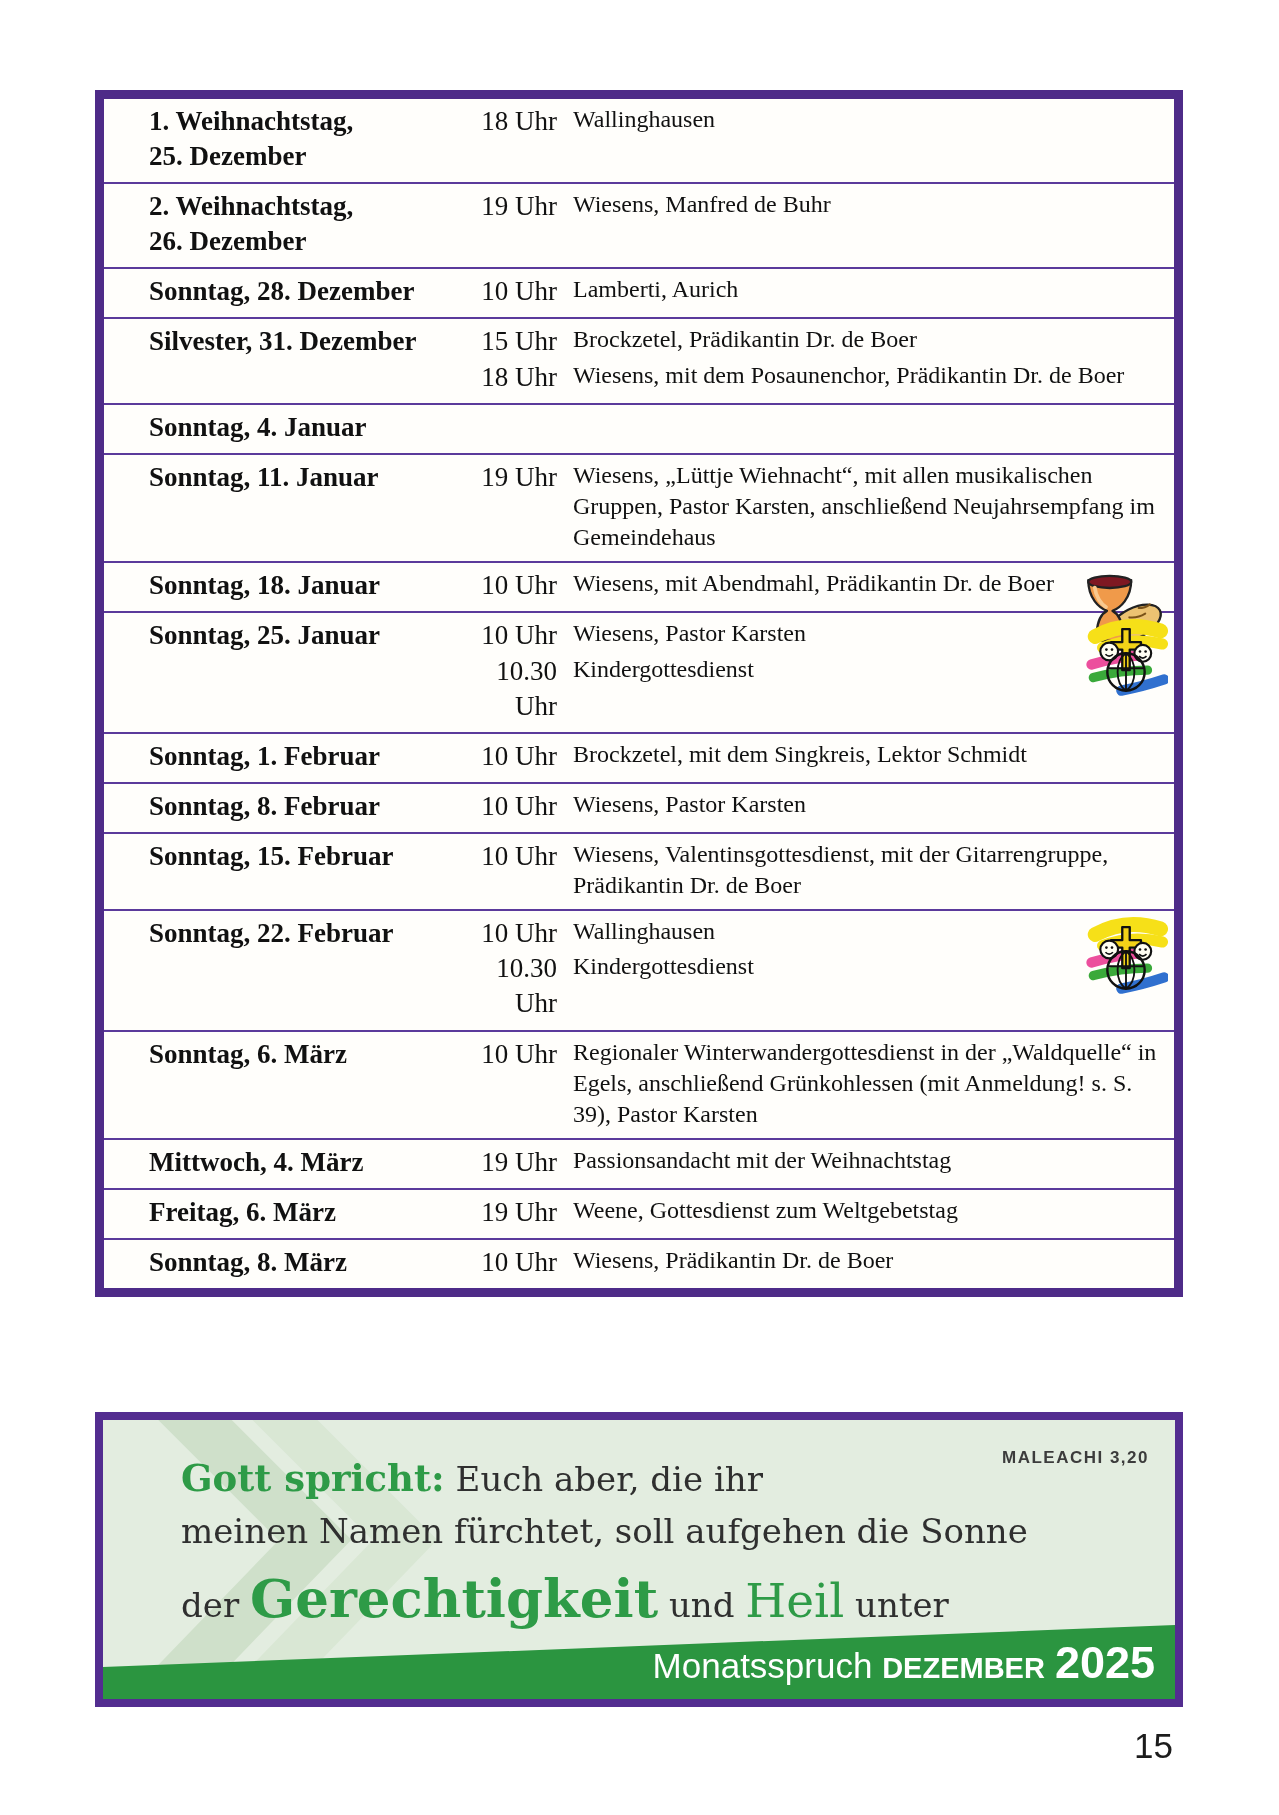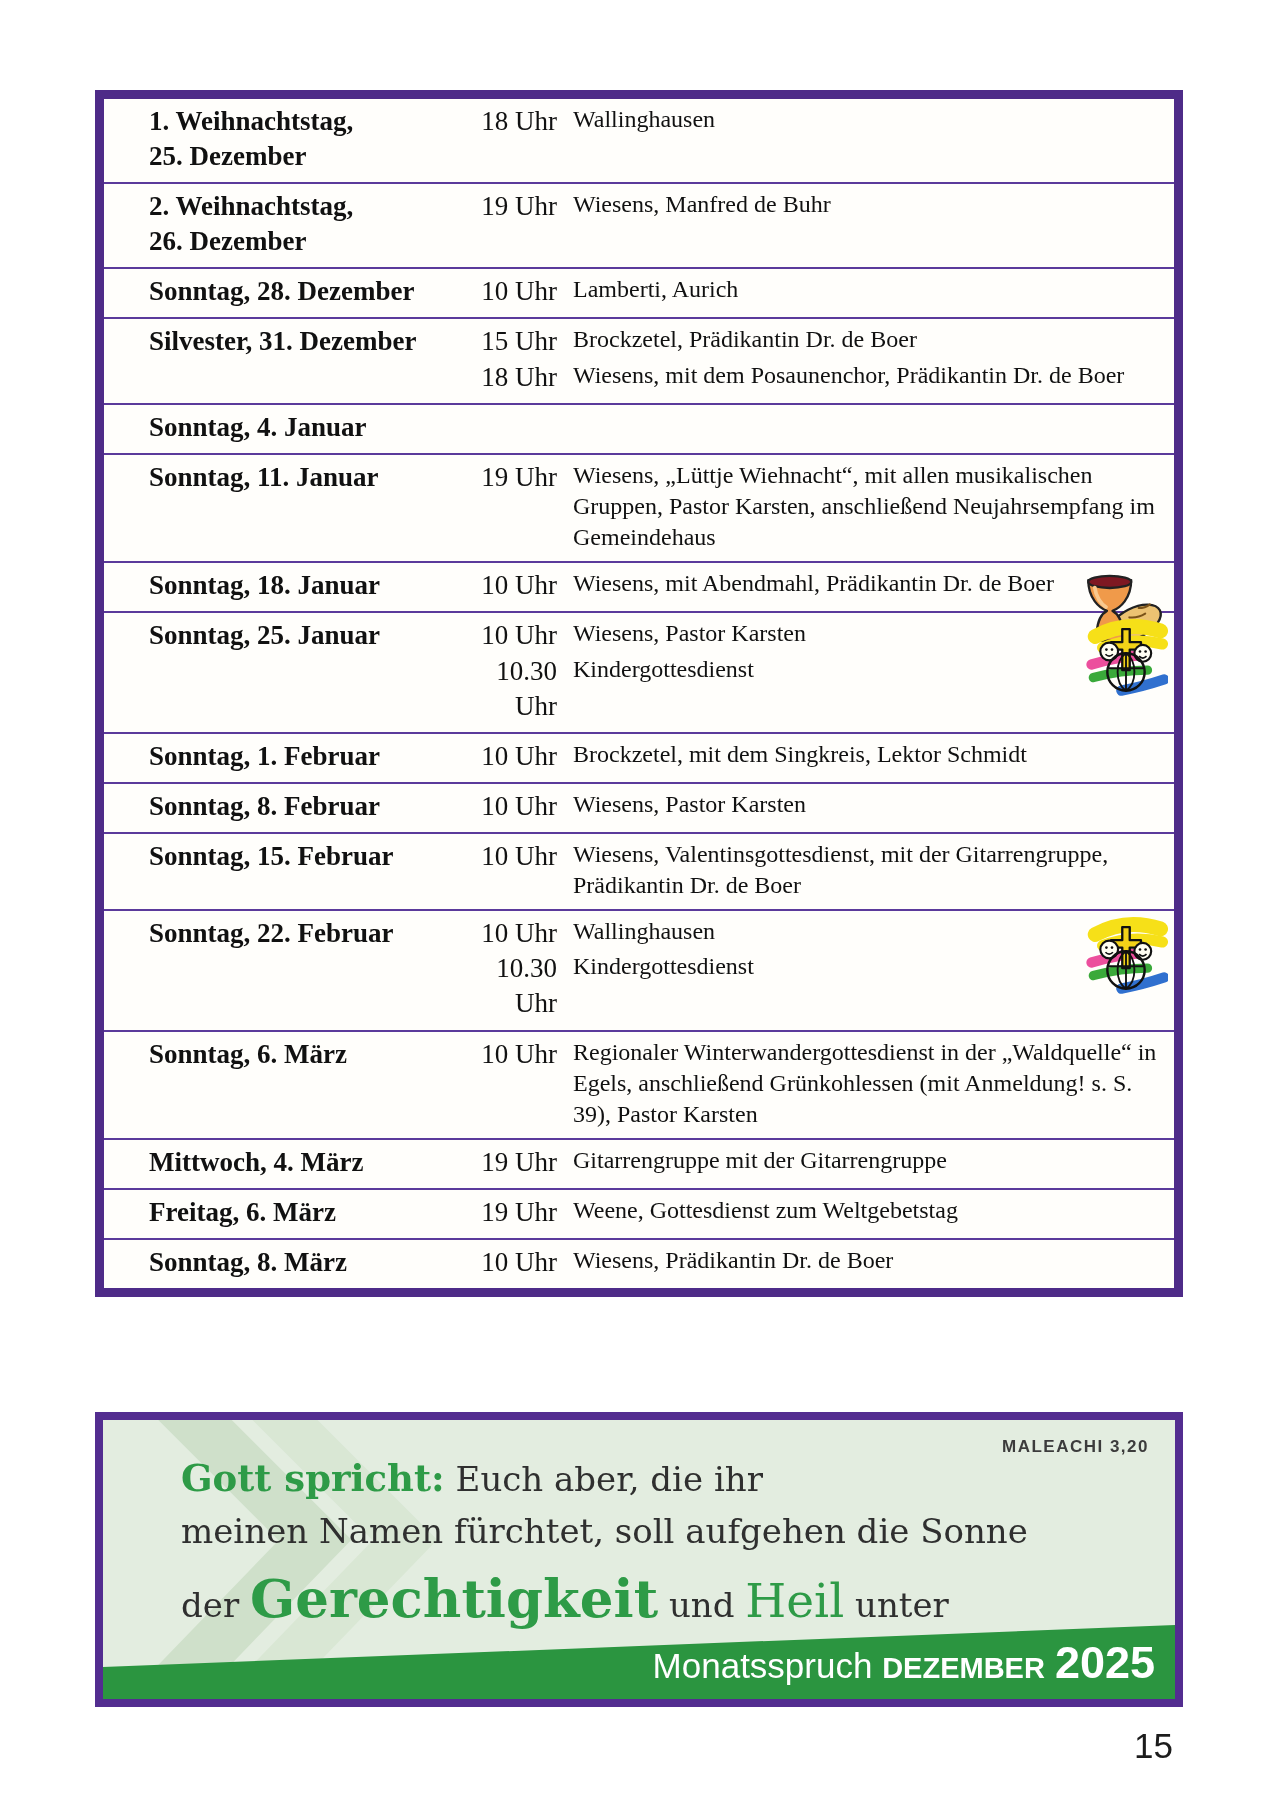--- a/index.html
+++ b/index.html
@@ -35,21 +35,21 @@
   .row-icon{position:absolute;right:6px;}
   .icon-communion{top:4px;width:96px;height:84px;}
   .icon-kids{top:3px;width:84px;height:84px;}
   
   .quotebox{
     position:absolute;left:95px;top:1412px;width:1088px;height:295px;
     border:8px solid #532d90;background:#e3ede0;box-sizing:border-box;overflow:hidden;
   }
   .chevrons{position:absolute;left:12px;top:0;width:400px;height:279px;}
   .q-ref{
-    position:absolute;top:17px;right:26px;font-family:"Liberation Sans",sans-serif;
+    position:absolute;top:28px;right:26px;font-family:"Liberation Sans",sans-serif;
     font-size:17px;letter-spacing:1.5px;color:#3c3c3c;font-weight:bold;
   }
   .q-body{position:absolute;left:78px;top:30px;width:940px;line-height:1.52;}
   .q-line{font-family:"DejaVu Serif",serif;font-size:34px;color:#2f2f2f;}
   .q-green{color:#2e9b47;font-weight:bold;}
   .q-lead{font-size:37px;}
   .q-big1{font-size:53px;font-weight:bold;color:#2e9b47;}
   .q-big2{font-size:47px;font-weight:normal;color:#2e9b47;}
   .q-close{color:#ccdec7;font-size:50px;font-weight:bold;letter-spacing:-4px;}
   .q-band{
@@ -268,21 +268,21 @@
         <div class="s-text">Regionaler Winterwandergottesdienst in der „Waldquelle“ in Egels, anschließend Grünkohlessen (mit Anmeldung! s. S. 39), Pastor Karsten</div>
       </div>
     </div>
   </div>
 
   <div class="s-row">
     <div class="s-date">Mittwoch, 4. März</div>
     <div class="s-entries">
       <div class="s-entry">
         <div class="s-time">19 Uhr</div>
-        <div class="s-text">Gitarrengruppe mit der Gitarrengruppe</div>
+        <div class="s-text">Passionsandacht mit der Weihnachtstag</div>
       </div>
     </div>
   </div>
 
   <div class="s-row">
     <div class="s-date">Freitag, 6. März</div>
     <div class="s-entries">
       <div class="s-entry">
         <div class="s-time">19 Uhr</div>
         <div class="s-text">Weene, Gottesdienst zum Weltgebetstag</div>

